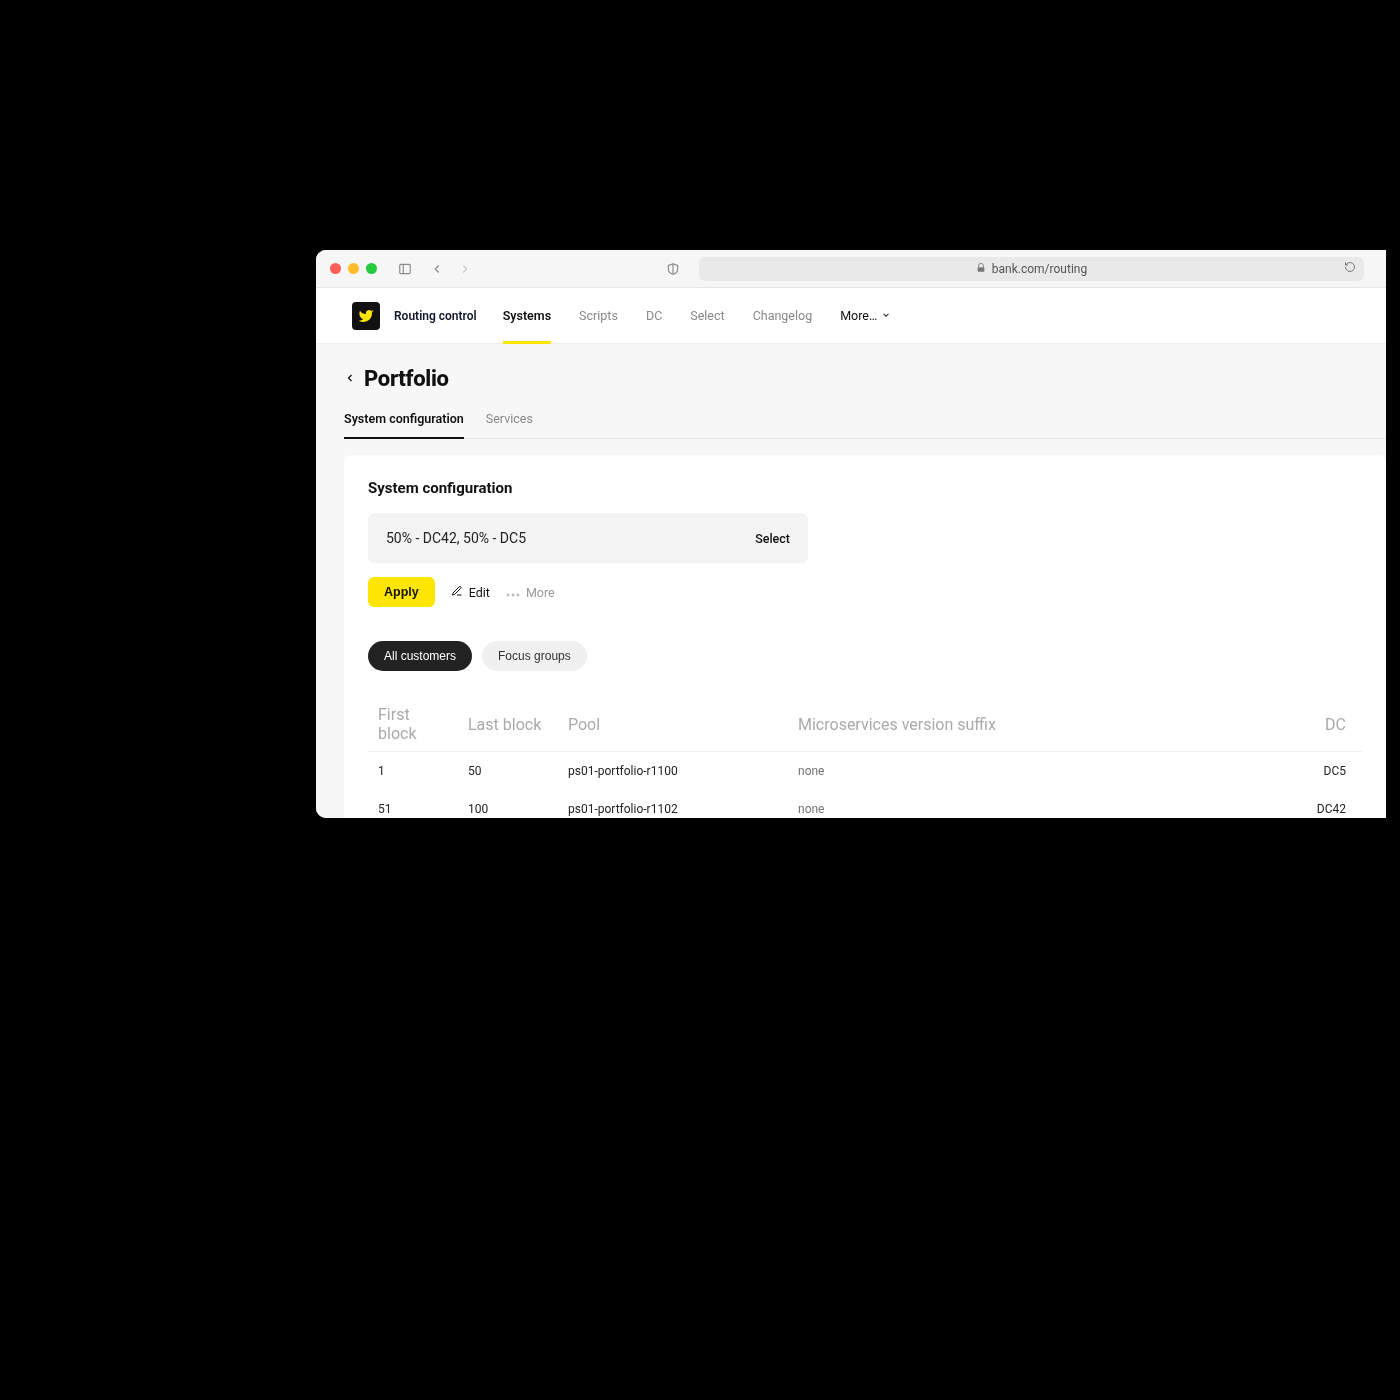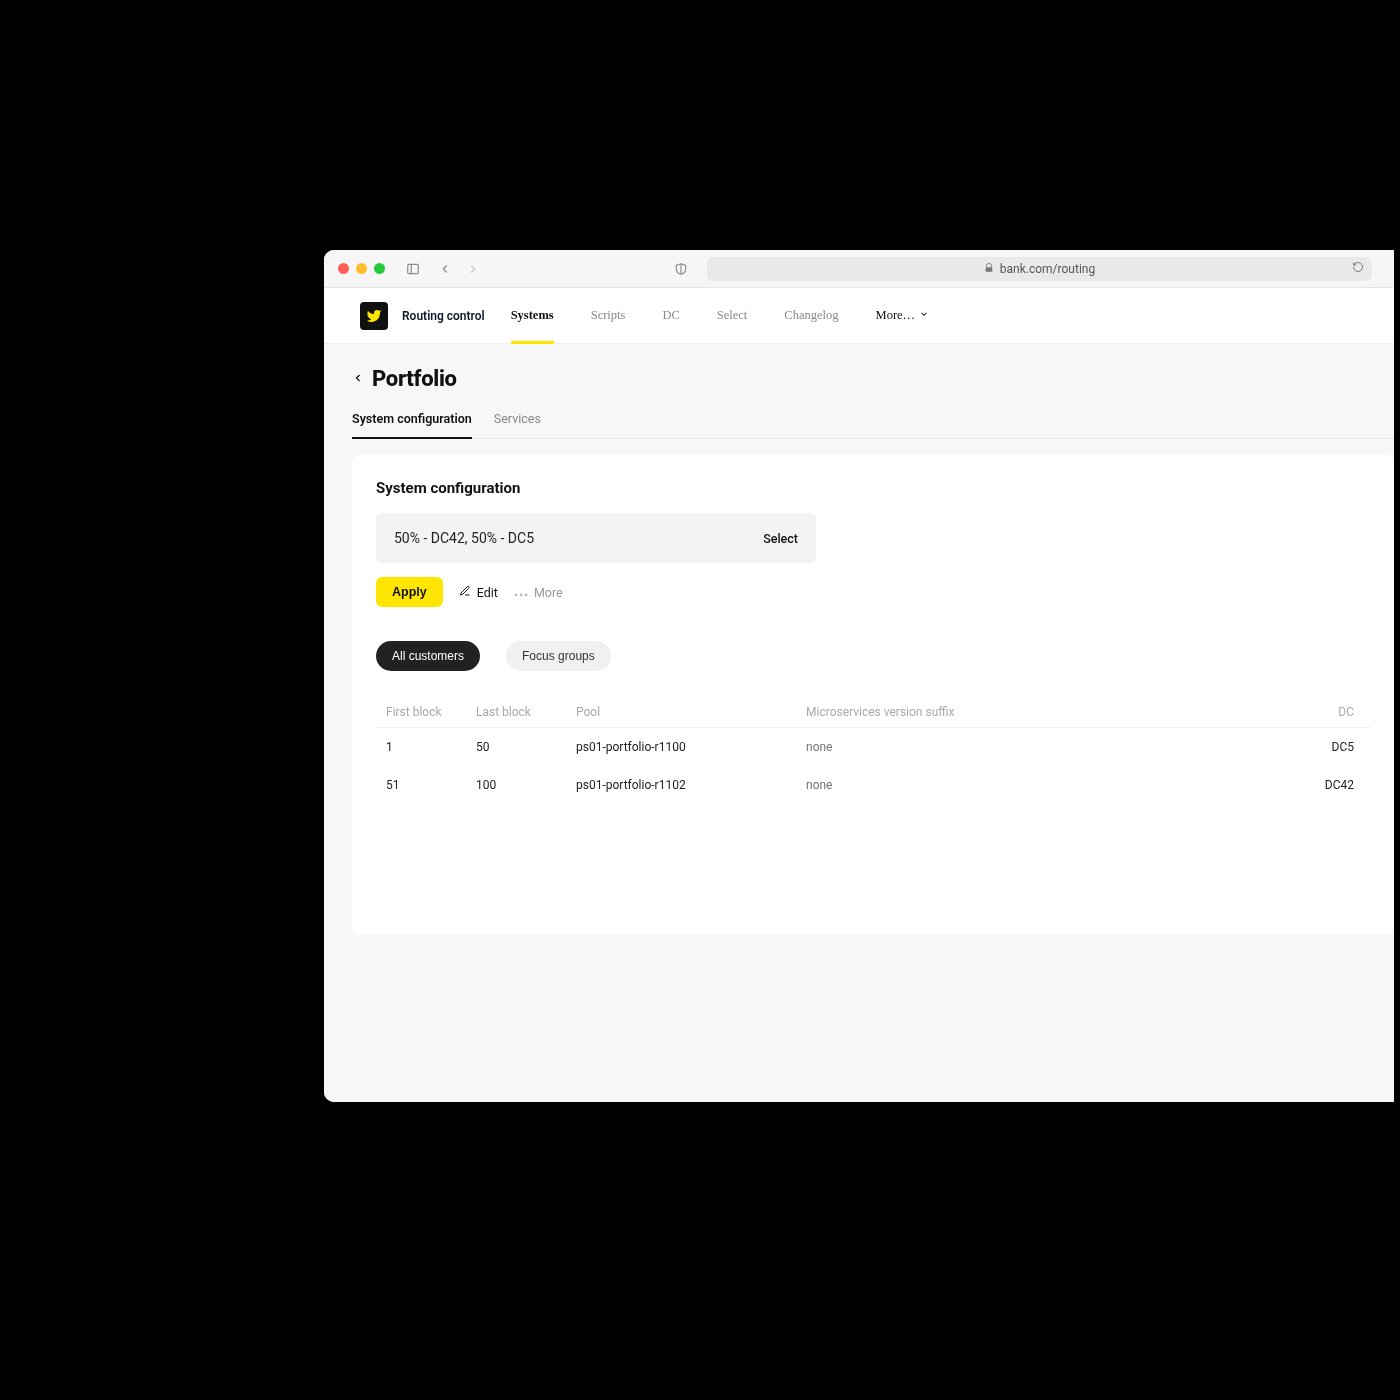--- a/index.html
+++ b/index.html
@@ -7,24 +7,24 @@
   body {
     background: #000;
     font-family: -apple-system, BlinkMacSystemFont, "Segoe UI", Roboto, Helvetica, Arial, sans-serif;
     overflow: hidden;
     position: relative;
   }
 
   
   .browser-window {
     position: absolute;
-    left: 324px;
+    left: 316px;
     top: 250px;
     width: 1070px;
-    height: 852px;
+    height: 568px;
     background: #fff;
     border-radius: 10px 0 0 10px;
     box-shadow: 0 40px 80px rgba(0,0,0,0.55), 0 10px 30px rgba(0,0,0,0.4);
     overflow: hidden;
     display: flex;
     flex-direction: column;
   }
 
   
   .titlebar {
@@ -75,21 +75,21 @@
     background:#fff;
   }
   .logo {
     width: 28px; height: 28px;
     background: #111;
     border-radius: 4px;
     display:flex; align-items:center; justify-content:center;
   }
   .logo svg { width:16px; height:16px; fill:#ffe600; }
   .brand { font-size: 12px; font-weight: 600; color:#0f172a; margin-right: 12px; }
-  .topnav { display:flex; align-items:center; gap: 37px; height:100%;font-family:Liberation Serif, serif; }
+  .topnav { display:flex; align-items:center; gap: 28px; height:100%; }
   .topnav-item {
     font-size: 12.5px;
     color: #888;
     height:100%;
     display:flex;
     align-items:center;
     position:relative;
     cursor:pointer;
   }
   .topnav-item.active { color:#111; font-weight:600; }
@@ -155,41 +155,41 @@
     cursor:pointer;
   }
   .btn-ghost { display:flex; align-items:center; gap:6px; font-size:12.5px; color:#111; cursor:pointer; }
   .btn-ghost.muted { color:#999; }
   .pencil svg { width:12px; height:12px; stroke:#111; fill:none; stroke-width:2; }
   .dots svg { width:14px; height:4px; }
   .dots circle { fill:#bbb; }
 
   .section-label { font-size:13px; font-weight:600; color:#111; margin-bottom:14px; }
 
-  .pill-row { display:flex; gap:26px; margin-bottom:26px; }
+  .pill-row { display:flex; gap:10px; margin-bottom:26px; }
   .pill {
     font-size:12px;
     padding: 8px 16px;
     border-radius: 999px;
     cursor:pointer;
     border:none;
   }
   .pill.dark { background:#222; color:#fff; }
   .pill.light { background:#f0f0f0; color:#333;text-align:center; }
 
   table.dist {
     width: 100%;
     border-collapse: collapse;
     font-size:12px;
   }
   table.dist th {
     text-align:left;
     font-weight:400;
     color:#aaa;
-    font-size:12px;
+    font-size:16px;
     padding: 8px 10px;
     border-bottom:1px solid #eee;
   }
   table.dist td {
     padding: 12px 10px;
     color:#222;
   }
   table.dist td.muted { color:#737373; }
   table.dist th:nth-child(5), table.dist td:nth-child(5) { text-align:right; padding-right: 16px; }
 </style>

